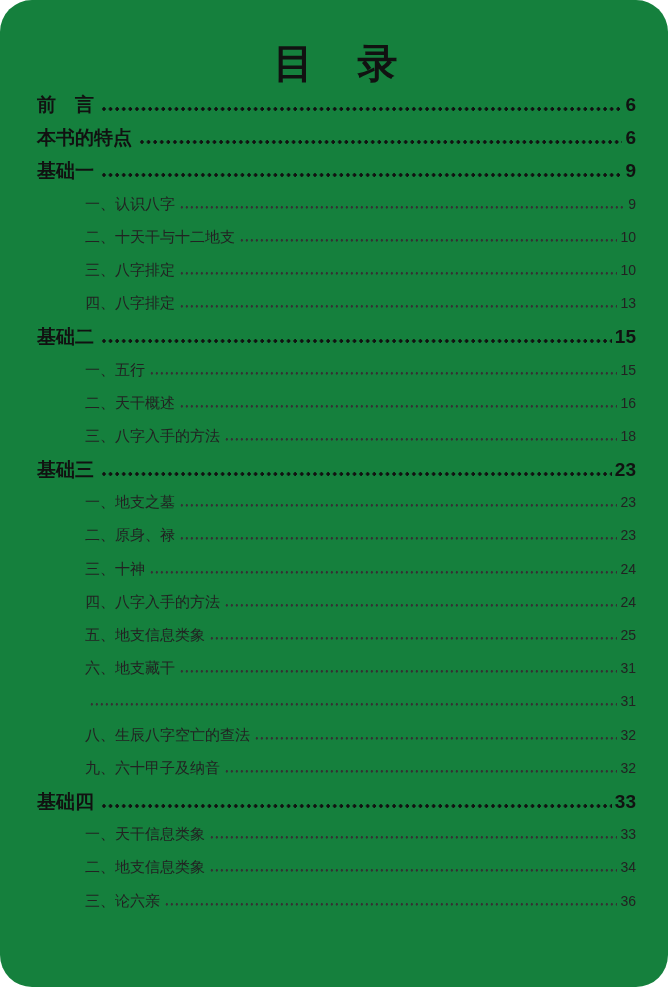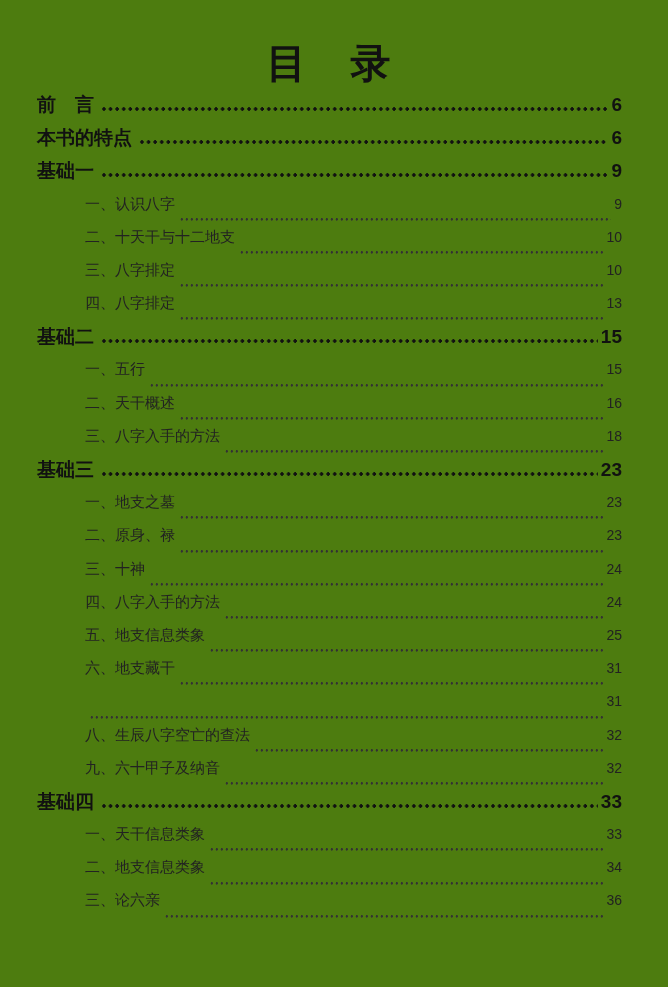--- a/index.html
+++ b/index.html
@@ -1,25 +1,26 @@
 <!DOCTYPE html>
 <html><head>
 <meta charset="utf-8">
 <style>
   html, body { margin: 0; padding: 0; background: #ffffff; }
   .page {
     position: relative;
     width: 668px;
     height: 987px;
     margin: 0 auto;
-    background: #4d7c0f;
+    background: #15803d;
     box-sizing: border-box;
-    padding: 0 46px 0 37px;
+    padding: 0 32px 0 37px;
     overflow: hidden;
     font-family: "Liberation Sans", sans-serif;
+    border-radius: 32px;
   }
   .doc-title {
     margin: 0;
     padding-top: 42px;
     text-align: center;
     font-family: "Liberation Sans", sans-serif;
     font-weight: bold;
     font-size: 40px;
     line-height: 1.05;
     color: #111111;
@@ -59,21 +60,20 @@
     color: #111111;
   }
   
   .level2 {
     font-family: "Liberation Serif", serif;
     font-weight: normal;
     font-size: 15px;
     line-height: 33.2px;
     color: #222222;
     padding-left: 48px;
-    align-items: flex-end;
   }
   .level2 .dots {
     height: 3px;
     margin: 0 3px 0 5px;
     background-image: radial-gradient(circle at 1.8px 1.4px, #333333 1.0px, rgba(0,0,0,0) 1.4px);
     background-size: 5px 3px;
   }
   .level2 .pagenum {
     font-family: "Liberation Sans", sans-serif;
     font-size: 14px;

